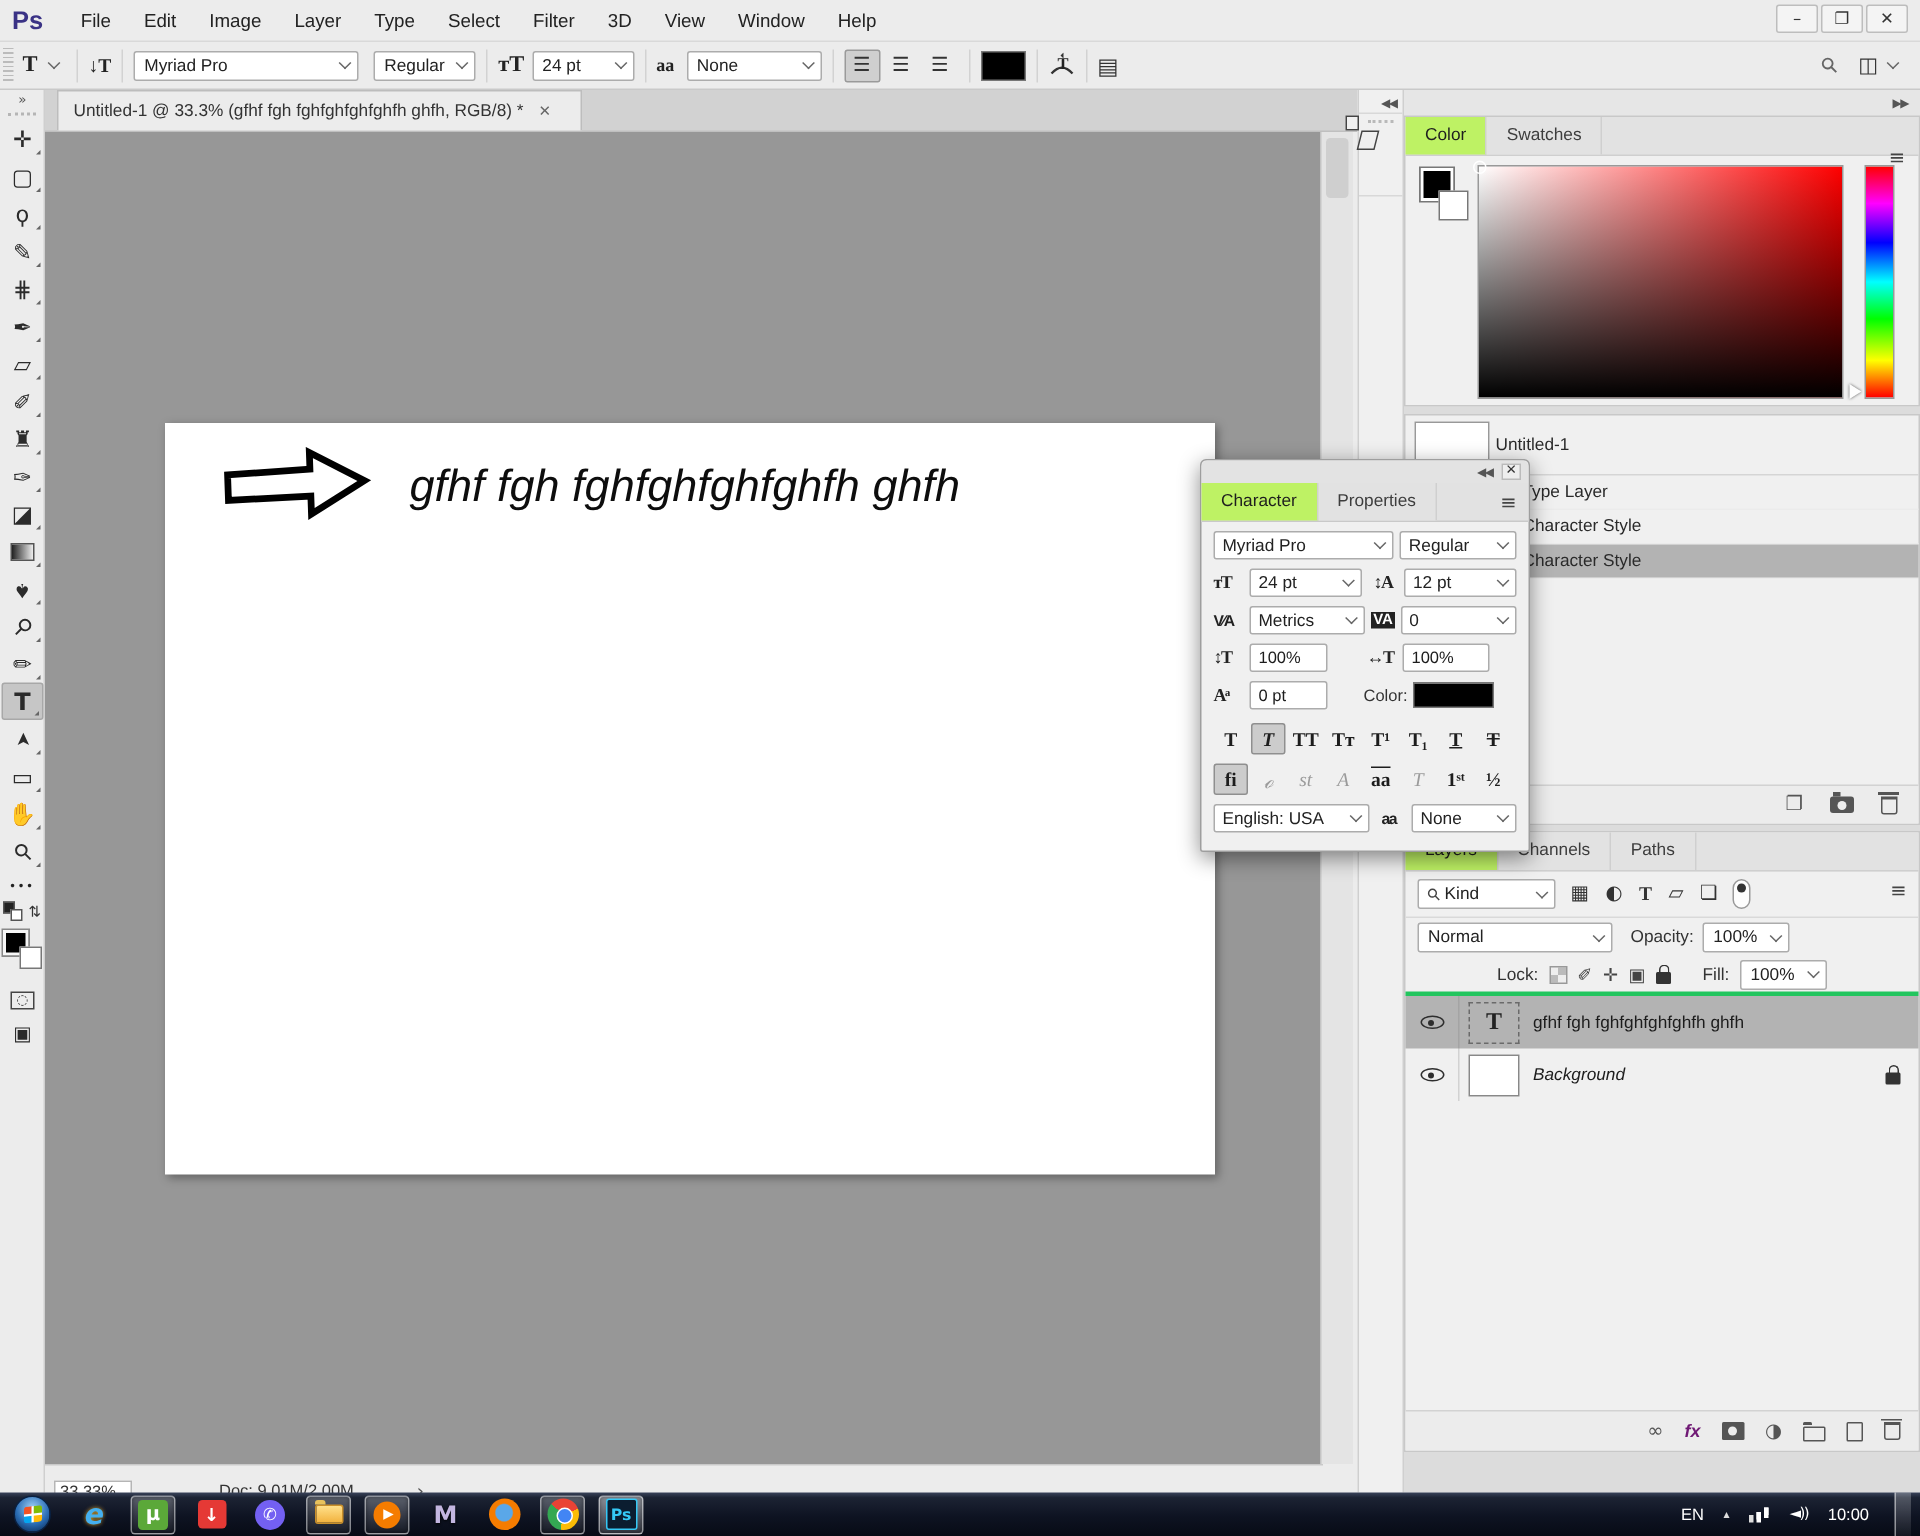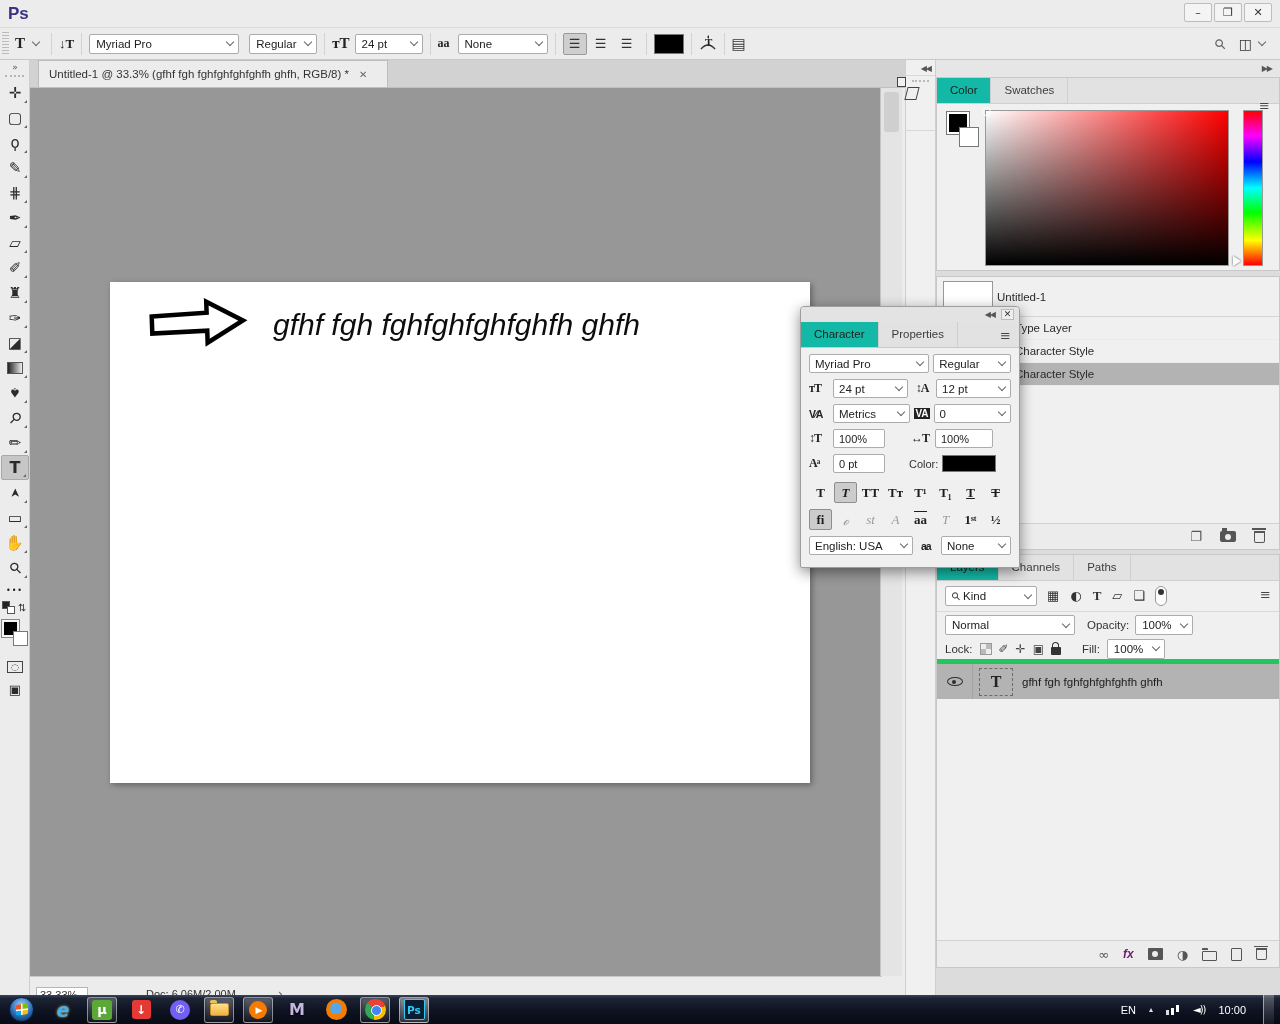--- a/index.html
+++ b/index.html
@@ -73,21 +73,21 @@
   #minidock .cell { border-top:1px solid #d8d8d8; border-bottom:1px solid #d8d8d8; height:56px; padding-top:4px; }
   #minidock .cgrip { margin:0 6px 5px; border-top:2px dotted #b9b9b9; }
   .tworect { position:relative; width:16px; height:16px; margin:2px auto; }
   .tworect::before { content:""; position:absolute; left:0; top:0; width:10px; height:11px; border:1.5px solid #444; transform:skewX(-14deg); }
   .tworect::after { content:""; position:absolute; right:0; bottom:0; width:7px; height:8px; border:1.5px solid #444; background:#f0f0f0; }
   #rightdock { left:936px; top:60px; width:344px; height:935px; background:#dcdcdc; }
   #dockhdr { height:17px; text-align:right; font-size:8px; color:#555; padding:4px 8px 0; letter-spacing:-1px; background:#e6e6e6; }
   .pgroup { background:#f0f0f0; border:1px solid #c8c8c8; }
   .ptabs { display:flex; background:#e2e2e2; border-bottom:1px solid #cfcfcf; height:26px; align-items:stretch; position:relative; }
   .ptab { padding:0 13px; line-height:25px; font-size:11.5px; color:#3d3d3d; background:#e2e2e2; border-right:1px solid #cfcfcf; }
-  .ptab.active { background:#14b8a6; color:#1e1e1e; }
+  .ptab.active { background:#bef264; color:#1e1e1e; }
   .pmenu { position:absolute; right:8px; top:6px; font-size:13px; color:#444; }
 
   
   #colorbody { position:relative; height:167px; }
   #cswatches { position:absolute; left:10px; top:8px; width:36px; height:38px; }
   #cswatches .f { position:absolute; left:0; top:0; width:22px; height:22px; background:#000; border:2px solid #fff; outline:1px solid #777; }
   #cswatches .b { position:absolute; left:12px; top:15px; width:20px; height:20px; background:#fff; border:1px solid #777; }
   #gradbox { position:absolute; left:48px; top:6px; width:244px; height:156px; background:linear-gradient(to bottom,rgba(0,0,0,0),#000),linear-gradient(to right,#fff,#ff0000); border:1px solid #999; }
   #gradmark { position:absolute; left:-4px; top:-4px; width:9px; height:9px; border:1.5px solid #fff; border-radius:50%; }
   #huebar { position:absolute; left:306px; top:6px; width:20px; height:156px; background:linear-gradient(to bottom,#ff0000,#ff00ff 16%,#0000ff 33%,#00ffff 50%,#00ff00 66%,#ffff00 84%,#ff0000); border:1px solid #999; }
@@ -111,21 +111,21 @@
   
   #layersgroup { font-size:11.5px; }
   #kindrow { height:31px; display:flex; align-items:center; gap:8px; padding:0 8px; border-bottom:1px solid #d9d9d9; }
   #kindcombo { width:92px; }
   .searchglyph { display:inline-block; transform:rotate(-45deg); font-size:11px; color:#444; }
   .ficon { font-size:13px; color:#333; font-family:"DejaVu Sans",sans-serif; }
   .ficon.t { font-family:"Liberation Serif","DejaVu Serif",serif; font-weight:bold; }
   #filterpill { width:12px; height:20px; background:#fdfdfd; border:1px solid #999; border-radius:6px; position:relative; margin-left:2px; }
   #filterpill::before { content:""; position:absolute; left:2px; top:2px; width:6px; height:6px; background:#333; border-radius:50%; }
   #blendrow { height:26px; display:flex; align-items:center; padding:0 8px; gap:6px; }
-  #lockrow { height:26px; display:flex; align-items:center; padding:0 8px; gap:7px; border-bottom:5px solid #22c55e; }
+  #lockrow { height:26px; display:flex; align-items:center; padding:0 8px; gap:7px; border-bottom:3px solid #22c55e;justify-content:center; }
   .lockic { font-size:12px; color:#444; }
   .checker { width:12px; height:12px; background:conic-gradient(#bbb 0 25%,#eee 25% 50%,#bbb 50% 75%,#eee 75%); border:1px solid #999; }
   .padlock { position:relative; width:10px; height:8px; background:#333; border-radius:1px; margin-top:5px; }
   .padlock::before { content:""; position:absolute; left:1.5px; top:-5px; width:5px; height:5px; border:1.5px solid #333; border-bottom:none; border-radius:4px 4px 0 0; }
   .lrow { height:35px; display:flex; align-items:center; }
   .lrow.sel { background:#b3b3b3; }
   .eyecell { width:36px; align-self:stretch; display:flex; align-items:center; justify-content:center; border-right:1px solid rgba(120,120,120,.25); }
   .eye { position:relative; width:16px; height:9px; border:1.5px solid #2e2e2e; border-radius:50%; }
   .eye::before { content:""; position:absolute; left:4.5px; top:1.5px; width:4px; height:4px; background:#2e2e2e; border-radius:50%; }
   .lthumb-t { width:34px; height:28px; margin-left:6px; border:1px dashed #6a6a6a; display:flex; align-items:center; justify-content:center; font-family:"Liberation Serif","DejaVu Serif",serif; font-weight:bold; font-size:16px; color:#222; }
@@ -187,20 +187,34 @@
   .sigbars::before { content:""; position:absolute; left:0; bottom:0; width:3px; height:5px; background:#ddd; box-shadow:5px -2px 0 #fff,10px -5px 0 #fff; }
   .sigbars::after { content:""; position:absolute; left:5px; bottom:0; width:3px; height:7px; background:#fff; box-shadow:5px -3px 0 #fff; }
   .speaker { font-size:10px; color:#fff; letter-spacing:-1px; }
   #showdesk { width:11px; height:29px; margin-left:4px; border-left:1px solid rgba(255,255,255,.5); background:linear-gradient(to bottom,rgba(255,255,255,.25),rgba(255,255,255,.05)); }
 </style>
 </head>
 <body>
 
 <div id="menubar" class="abs">
   <span id="pslogo">Ps</span>
+  <span style="display:flex;">
+
+  <span class="menu-item">File</span>
+      <span class="menu-item">Edit</span>
+      <span class="menu-item">Image</span>
+      <span class="menu-item">Layer</span>
+      <span class="menu-item">Type</span>
+      <span class="menu-item">Select</span>
+      <span class="menu-item">Filter</span>
+      <span class="menu-item">3D</span>
+      <span class="menu-item">View</span>
+      <span class="menu-item">Window</span>
+      <span class="menu-item">Help</span>
+    </span>
   <span id="winctrl">
     <span class="wbtn">–</span>
     <span class="wbtn">❐</span>
     <span class="wbtn">✕</span>
   </span>
 </div>
 
 <div id="optionsbar" class="abs">
   <span class="grip"></span>
   <span class="flex" style="gap:3px;">
@@ -365,21 +379,21 @@
     </svg>
     <div id="canvastext">gfhf fgh fghfghfghfghfh ghfh</div>
   </div>
 </div>
 <div id="vscroll" class="abs">
     <span class="thumb"></span>
   </div>
 
 <div id="statusbar" class="abs">
   <span id="zoomfield">33.33%</span>
-  <span id="docsize">Doc: 6.06M/2.00M</span>
+  <span id="docsize">Doc: 9.01M/2.00M</span>
   <span id="statchev" class="ic">›</span>
 </div>
 
 <div id="minidock" class="abs">
   <div class="hdr ic">◀◀</div>
   <div class="cell">
     <div class="cgrip"></div>
     <span class="tworect"></span>
   </div>
 </div>
@@ -478,20 +492,28 @@
         <span class="chev"></span>
       </span>
     </div>
     <div class="lrow sel">
       <span class="eyecell">
           <span class="eye"></span>
         </span>
       <span class="lthumb-t">T</span>
       <span class="lname">gfhf fgh fghfghfghfghfh ghfh</span>
     </div>
+    <div class="lrow">
+      <span class="eyecell">
+          <span class="eye"></span>
+        </span>
+      <span class="lthumb-bg"></span>
+      <span class="lname it">Background</span>
+      <span class="padlock" id="bglock"></span>
+    </div>
     <div id="layersbottom">
       <span class="pbicon ic">∞</span>
       <span class="fxg">fx</span>
       <span class="maskic"></span>
       <span class="pbicon ic">◑</span>
       <span class="folder"></span>
       <span class="newpage"></span>
       <span class="trash"></span>
     </div>
   </div>

